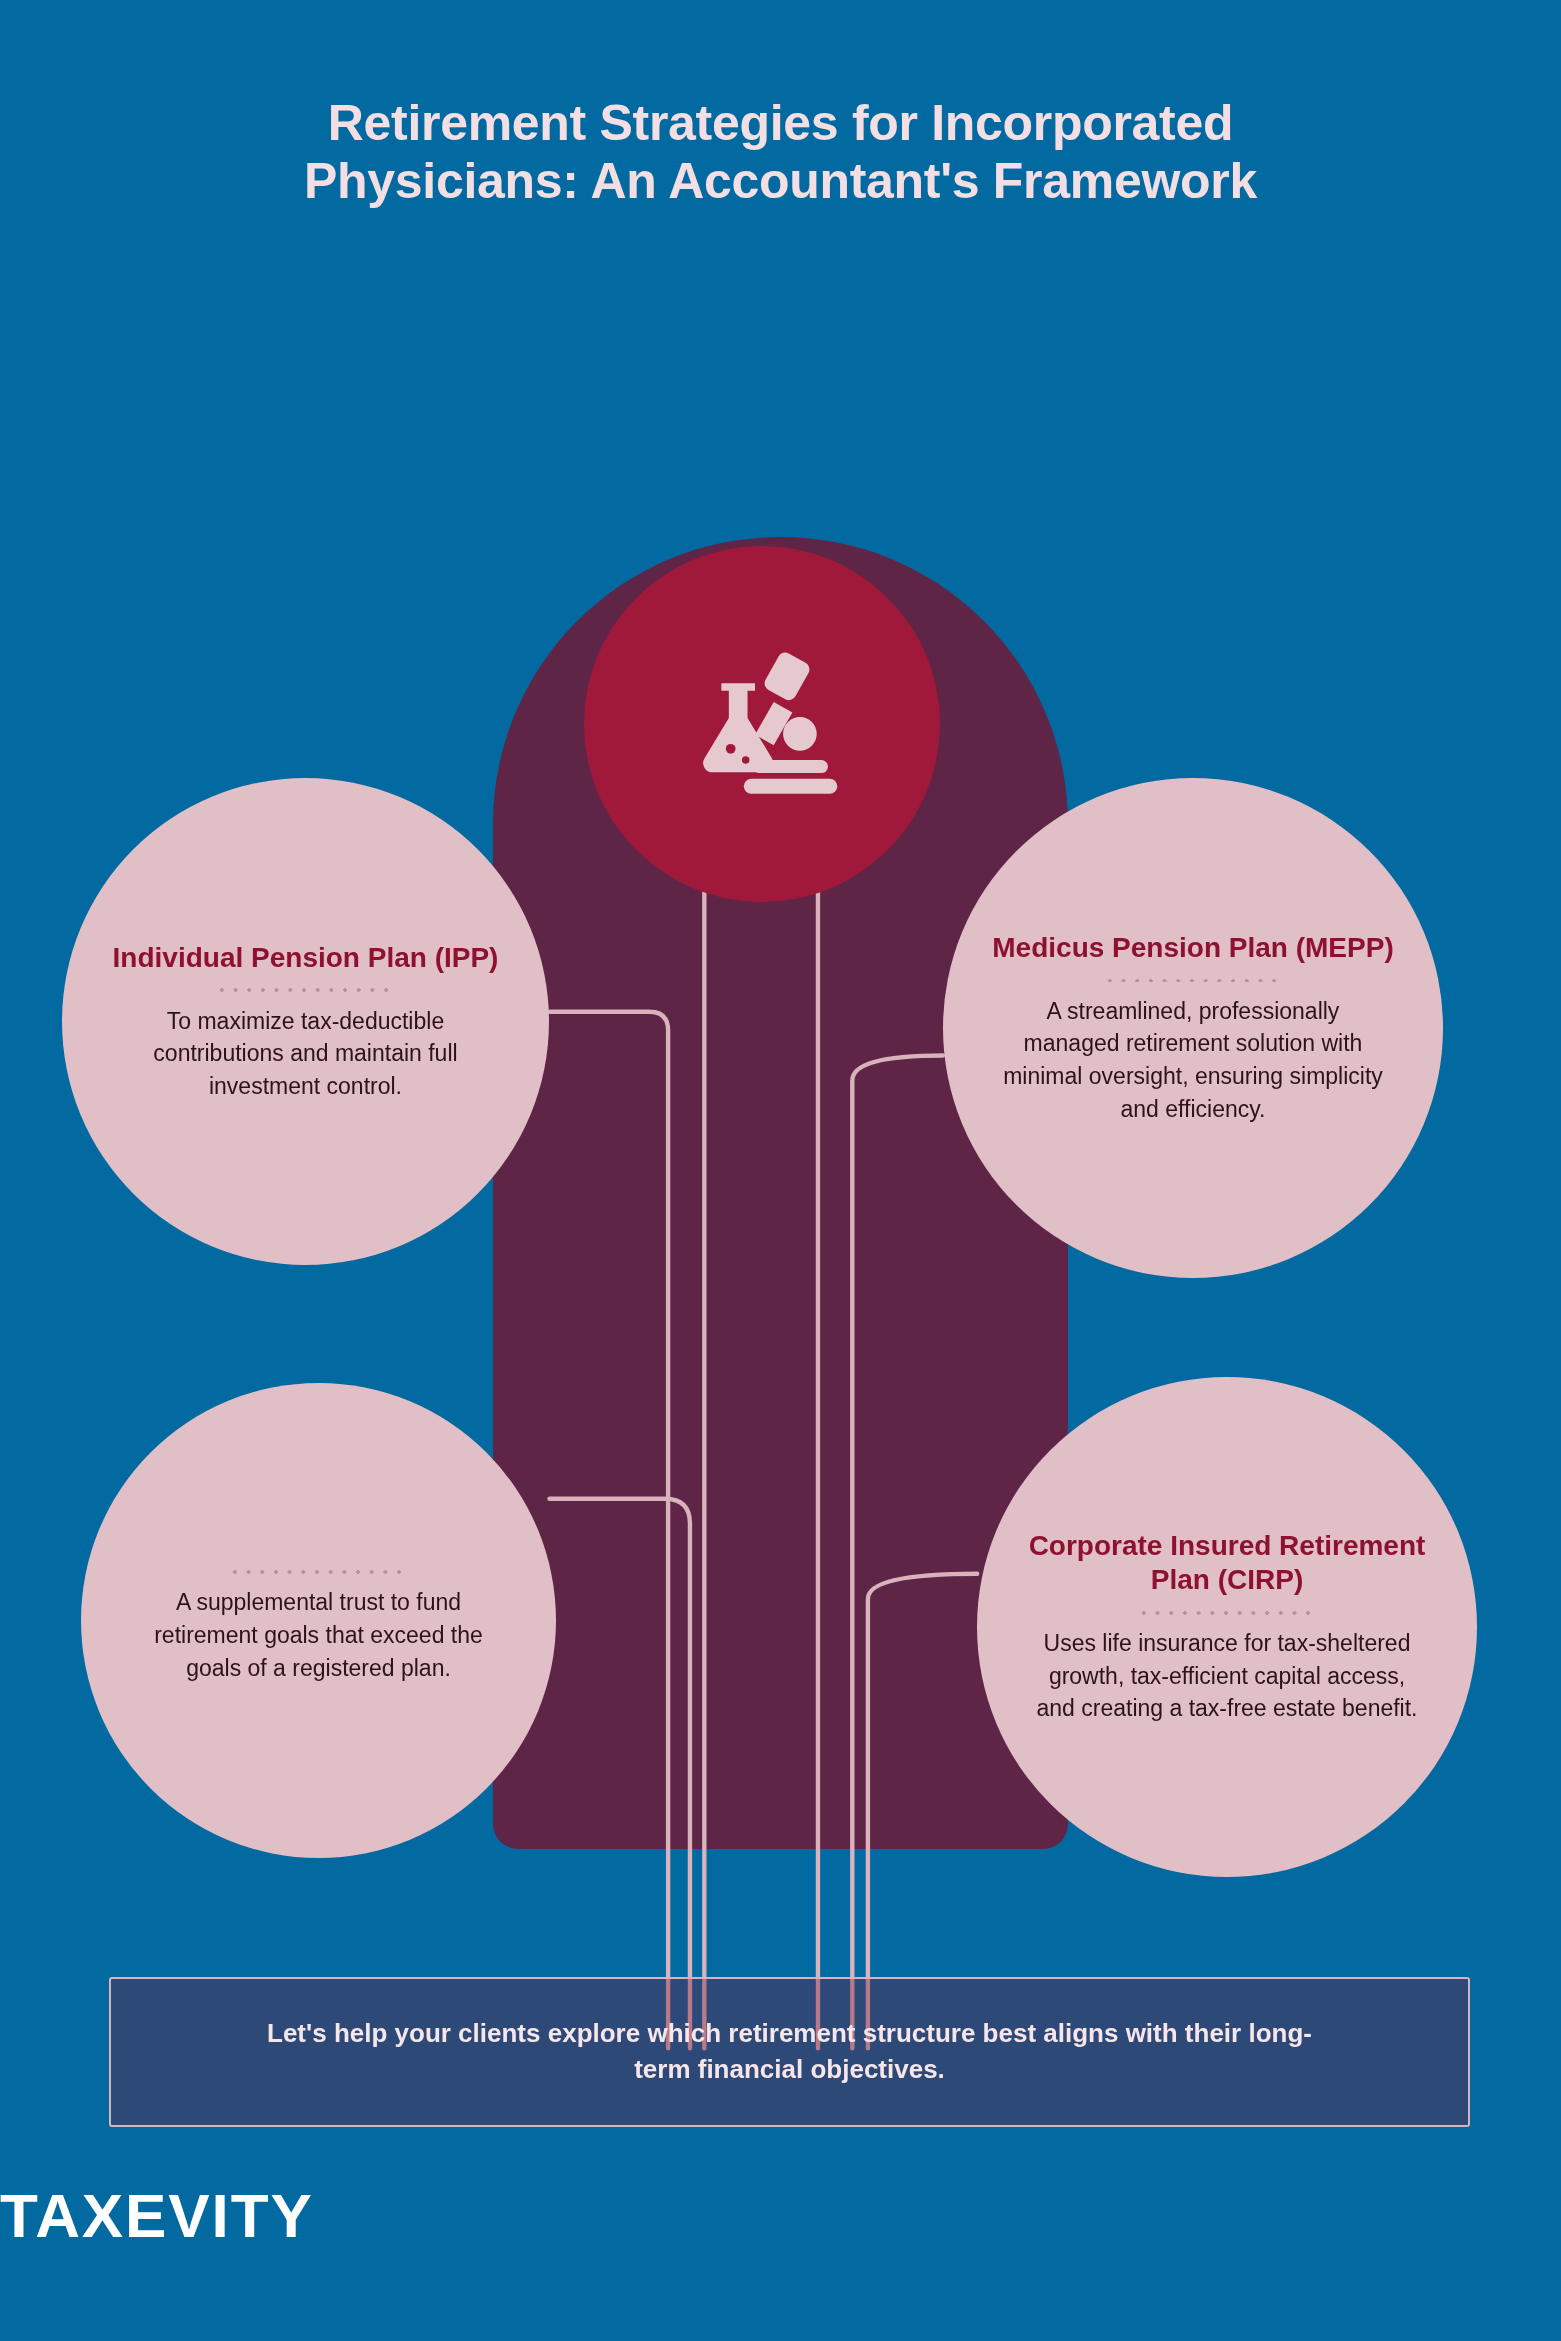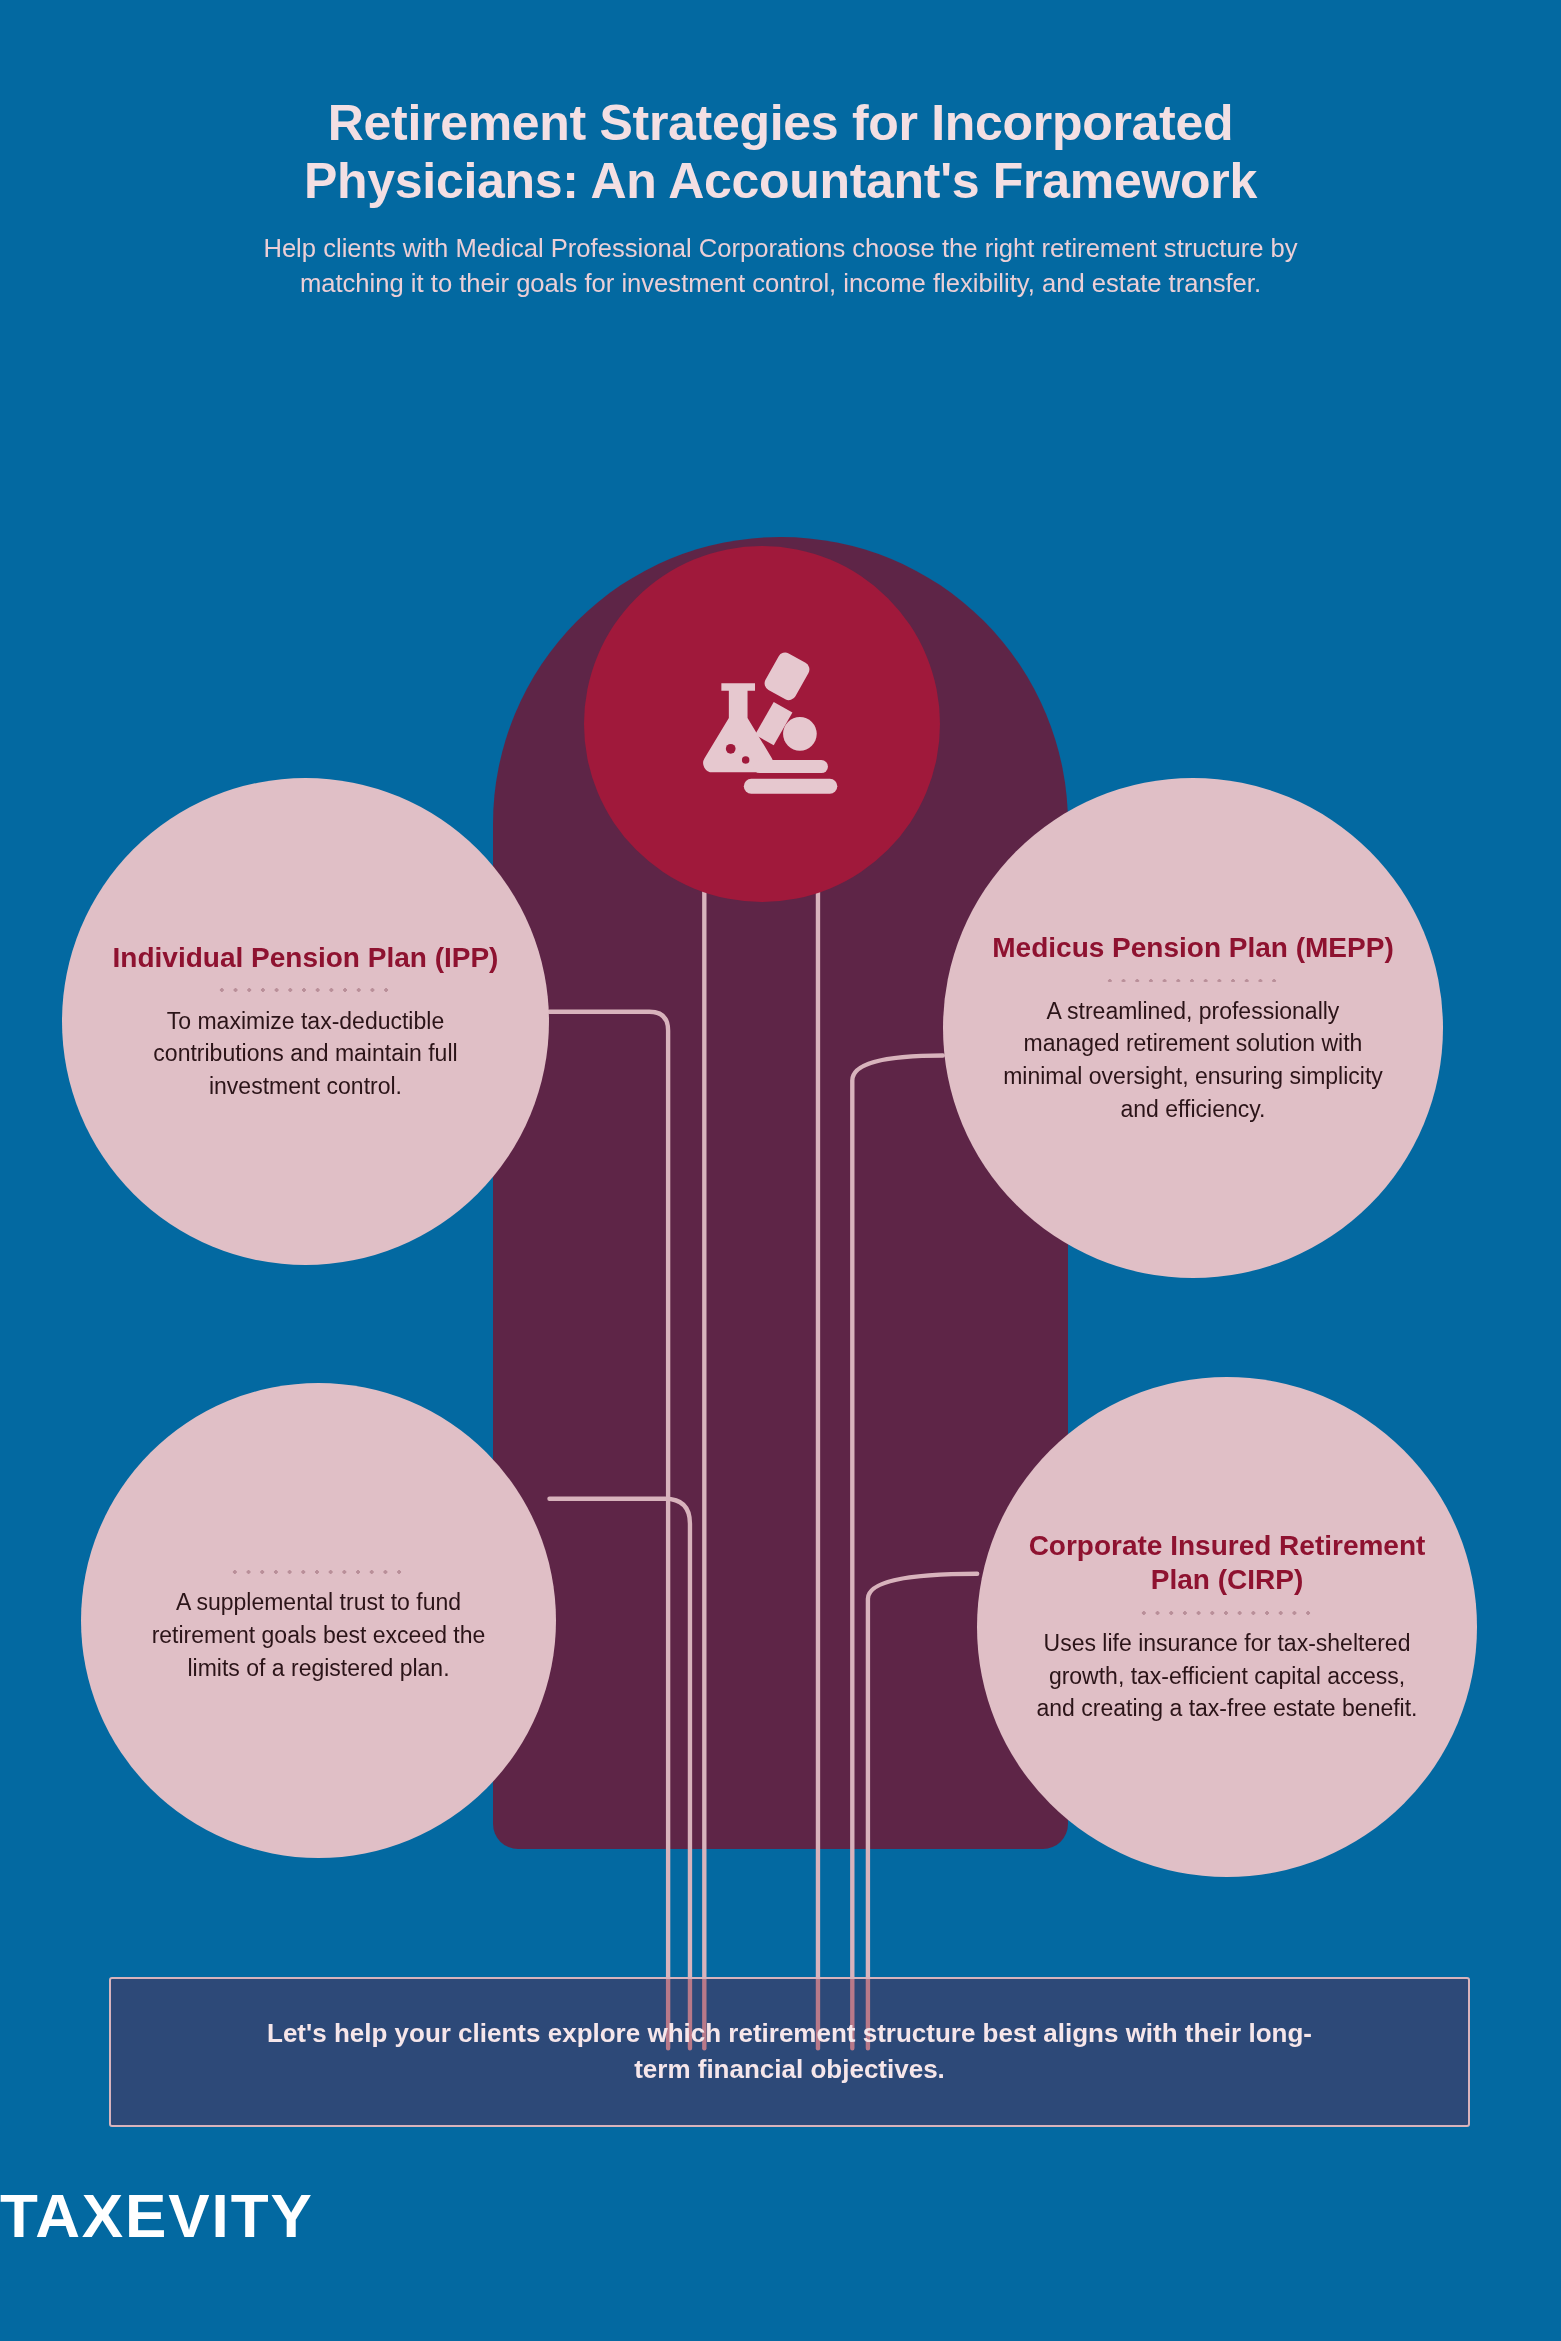--- a/index.html
+++ b/index.html
@@ -176,21 +176,20 @@
       <path d="M1510 1690 Q1365 1690 1365 1730 L1365 3280"></path>
 
       <path d="M880 2400 L1065 2400 Q1105 2400 1105 2440 L1105 3280"></path>
 
       <path d="M1565 2520 Q1390 2520 1390 2560 L1390 3280"></path>
     </g>
   </svg>
 
   <div class="header">
     <h1 class="title">Retirement Strategies for Incorporated Physicians: An Accountant's Framework</h1>
-    <p class="subtitle">Help clients with Medical Professional Corporations choose the right retirement structure by matching it to their goals for investment control, income flexibility, and estate transfer.</p>
   </div>
 
   <div class="icon-circle">
     <span>
       <svg width="187" height="187" viewBox="0 0 100 100" fill="#e6c8cf">
 
         <path d="M28 28 h18 v4 h-4 v14.5 l13 21.5 a5 5 0 0 1 -4.3 7.6 h-27.4 a5 5 0 0 1 -4.3 -7.6 l13 -21.5 v-14.5 h-4 z"></path>
         <circle cx="33" cy="63" r="2.6" fill="#a0193b"></circle>
         <circle cx="41" cy="69" r="2" fill="#a0193b"></circle>
 
@@ -210,21 +209,21 @@
   </div>
 
   <div class="bubble" id="bubble-ipp">
     <h3>Individual Pension Plan (IPP)</h3>
     <div class="dots"></div>
     <p>To maximize tax-deductible contributions and maintain full investment control.</p>
   </div>
 
   <div class="bubble" id="bubble-rca">
     <div class="dots"></div>
-    <p>A supplemental trust to fund retirement goals best exceed the limits of a registered plan.</p>
+    <p>A supplemental trust to fund retirement goals that exceed the goals of a registered plan.</p>
   </div>
 
   <div class="bubble" id="bubble-cirp">
     <h3>Corporate Insured Retirement Plan (CIRP)</h3>
     <div class="dots"></div>
     <p>Uses life insurance for tax-sheltered growth, tax-efficient capital access, and creating a tax-free estate benefit.</p>
   </div>
 
   <div class="callout">
     <p>Let's help your clients explore which retirement structure best aligns with their long-term financial objectives.</p>

